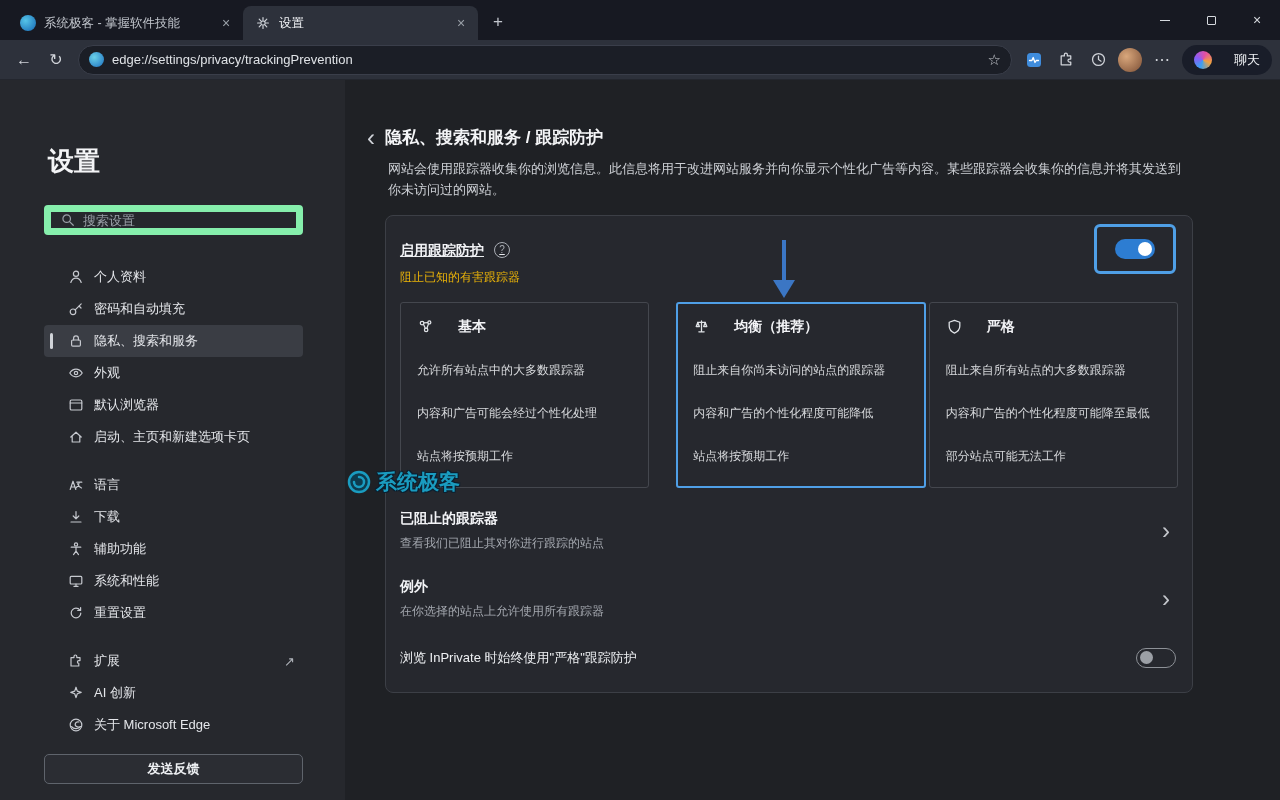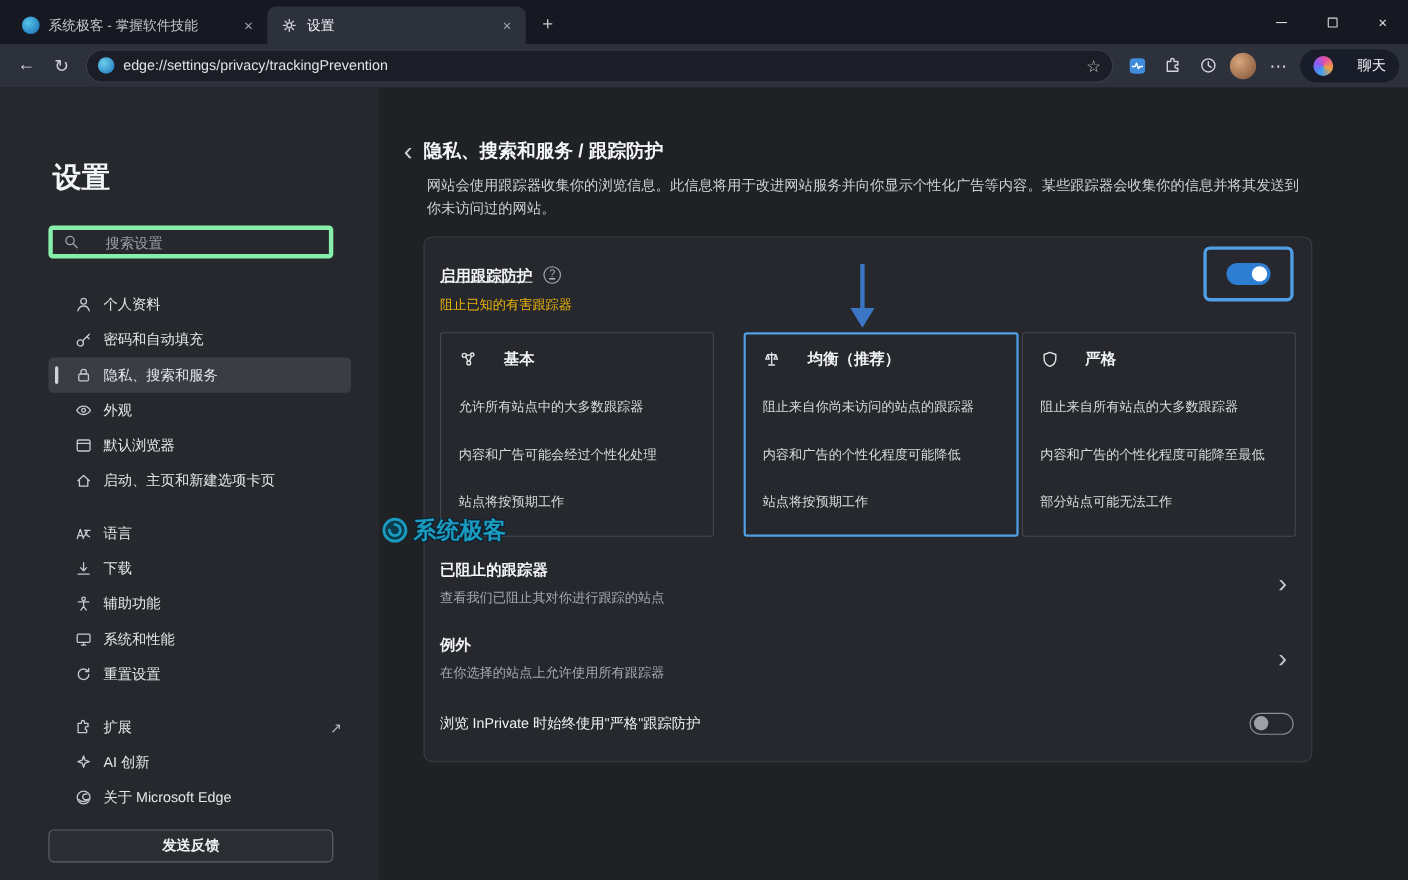--- a/index.html
+++ b/index.html
@@ -29,24 +29,24 @@
   .site-icon { width:15px; height:15px; border-radius:50%; background:radial-gradient(circle at 35% 35%, #6ad0e8, #1b6fc0); flex:0 0 15px; }
   .url { flex:1; margin-left:8px; font-size:13px; color:#dfe2e6; white-space:nowrap; overflow:hidden; }
   .star { color:#c6c9cf; font-size:15px; }
   .avatar { width:24px; height:24px; border-radius:50%; background:radial-gradient(circle at 35% 35%, #d9a77c, #7c4f35); display:block; }
   .chat-btn { display:flex; align-items:center; gap:22px; height:30px; padding:0 12px; margin-left:4px; border-radius:15px; background:#191d29; color:#f0f2f5; font-size:13px; cursor:pointer; }
   .copilot-logo { width:18px; height:18px; border-radius:50%; background:conic-gradient(from 200deg, #3aa0f3, #8a5cf5, #e24fa3, #f0a13e, #3aa0f3); }
 
   
   .sidebar { position:absolute; top:80px; left:0; width:345px; bottom:0; background:#26282d; }
   .sb-title { font-size:26px; font-weight:bold; margin:64px 0 0 48px; color:#f4f5f7; }
-  .searchbox { display:flex; align-items:center; gap:24px; margin:26px 42px 0 44px; height:30px; border:4px solid #86efac; border-radius:4px; padding:0 10px; }
+  .searchbox { display:flex; align-items:center; gap:8px; margin:26px 42px 0 44px; height:30px; border:7px solid #86efac; border-radius:4px; padding:0 10px; }
   .searchbox input { flex:1; background:transparent; border:none; outline:none; color:#e8eaed; font-size:13px; font-family:"Liberation Sans", sans-serif; }
   .searchbox input::placeholder { color:#9aa0a8; }
-  .nav { margin:26px 26px 0 44px; }
+  .nav { margin:26px 42px 0 44px; }
   .nav-item { display:flex; align-items:center; gap:10px; height:32px; padding:0 8px 0 24px; border-radius:4px; font-size:13px; color:#e4e6ea; cursor:pointer; position:relative; }
   .nav-item.selected { background:#3a3d44; }
   .nav-item.selected .indicator { position:absolute; left:6px; top:8px; width:3px; height:16px; border-radius:2px; background:#d0d3d8; }
   .nav-gap { height:16px; }
   .nicon { width:16px; height:16px; stroke:#c6c9cf; fill:none; stroke-width:1.2; stroke-linecap:round; stroke-linejoin:round; flex:0 0 16px; }
   .ext-mark { margin-left:auto; color:#aeb2b9; font-size:13px; }
   .feedback-btn { position:absolute; left:44px; right:42px; bottom:16px; height:30px; background:#2b2d33; border:1px solid #5f646c; border-radius:5px; color:#eef0f3; font-size:13px; font-weight:bold; text-align:center; line-height:28px; cursor:pointer; }
 
   
   .content { position:absolute; top:80px; left:345px; right:0; bottom:0; background:#1f2125; }

